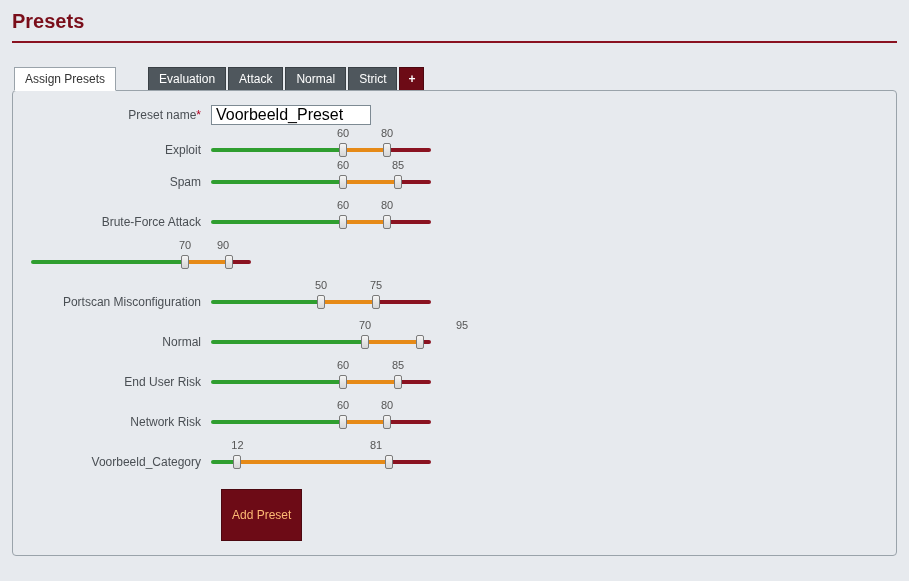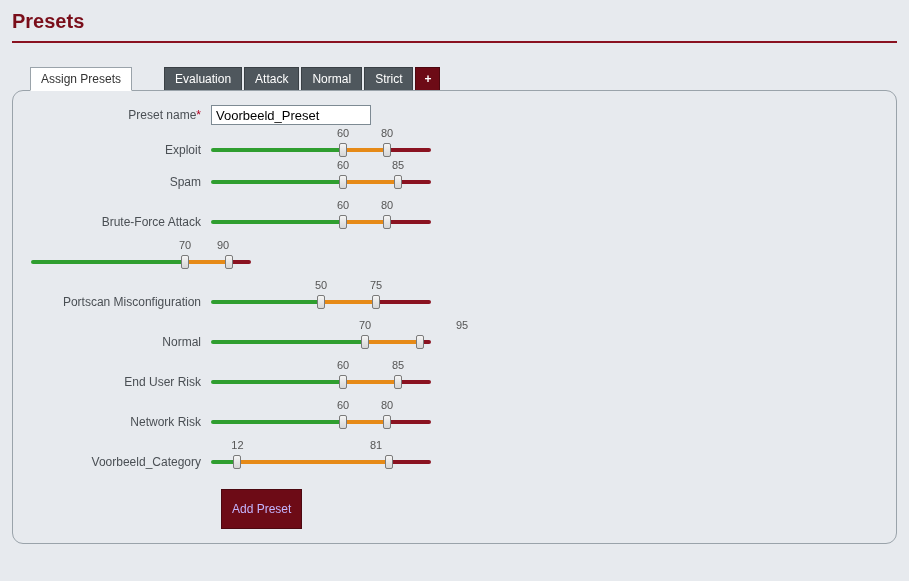--- a/index.html
+++ b/index.html
@@ -19,21 +19,21 @@
     margin: 0 0 8px 0;
   }
   .rule {
     height: 2px;
     background: #8a1220;
     margin-bottom: 24px;
   }
   .tabs {
     display: flex;
     gap: 2px;
-    margin-left: 18px;
+    margin-left: 2px;
     text-align: right;
   }
   .tab {
     background: #4f575d;
     color: #fff;
     padding: 4px 10px;
     font-size: 12px;
     border: 1px solid #3a4045;
     border-bottom: none;
     cursor: pointer;
@@ -55,21 +55,21 @@
   }
   .tab.add {
     background: #6d0b16;
     border-color: #4c0810;
     font-weight: bold;
     padding: 4px 8px;
   }
   .panel {
     border: 1px solid #9aa3aa;
     background: #e7eaee;
-    border-radius: 11px;
+    border-radius: 4px;
     margin-top: -1px;
     padding: 14px 18px 14px 18px;
     position: relative;
     z-index: 1;
   }
   .row {
     display: flex;
     align-items: center;
     margin-bottom: 26px;
   }
@@ -82,21 +82,21 @@
     font-size: 12px;
   }
   .req { color: #b00020; }
   .row-control { flex: 0 0 auto; }
   input[type=text].preset-name {
     width: 160px;
     height: 20px;
     padding: 2px 4px;
     border: 1px solid #7d8a93;
     background: #fff;
-    font-size: 13px;
+    font-size: 16px;
   }
   .slider {
     position: relative;
     width: 220px;
     height: 14px;
   }
   .track {
     position: absolute;
     top: 5px;
     height: 4px;
@@ -118,23 +118,23 @@
   }
   .ticklabel {
     position: absolute;
     top: -16px;
     transform: translateX(-50%);
     font-size: 11px;
     color: #555;
   }
   .btn-primary {
     background: #6d0b16;
-    color: #c4b5fd;
+    color: #fdba74;
     border: 1px solid #4c0810;
-    padding: 12px 10px;
+    padding: 18px 10px;
     font-size: 12px;
     cursor: pointer;
   }
   .btn-row { margin-top: -6px; margin-left: 190px; }
 </style>
 </head>
 <body>
 
 <h1 class="page-title">Presets</h1>
 <div class="rule"></div>

